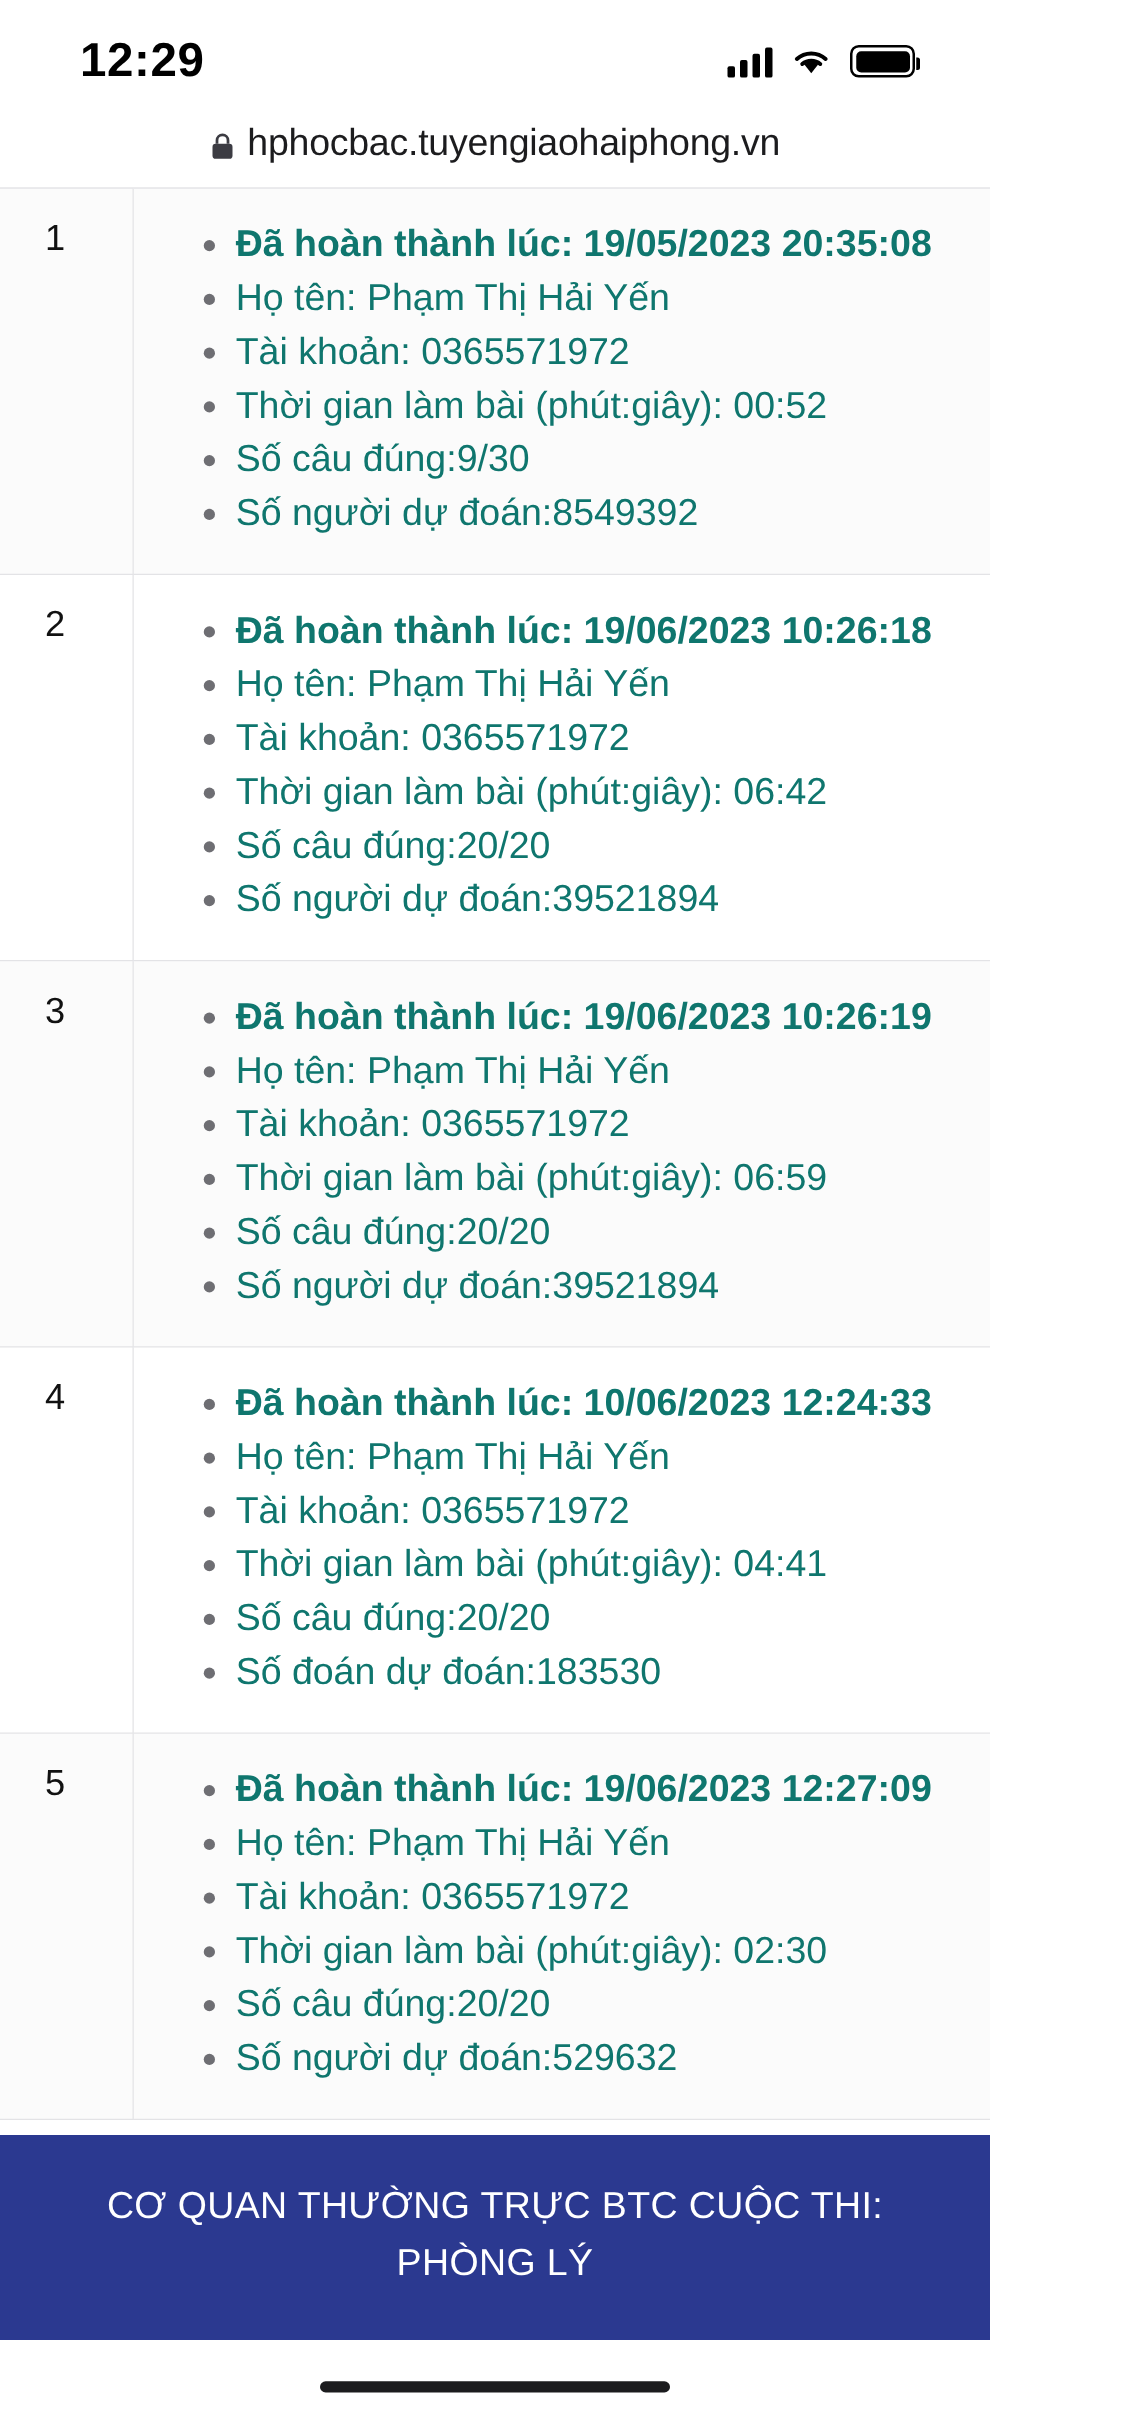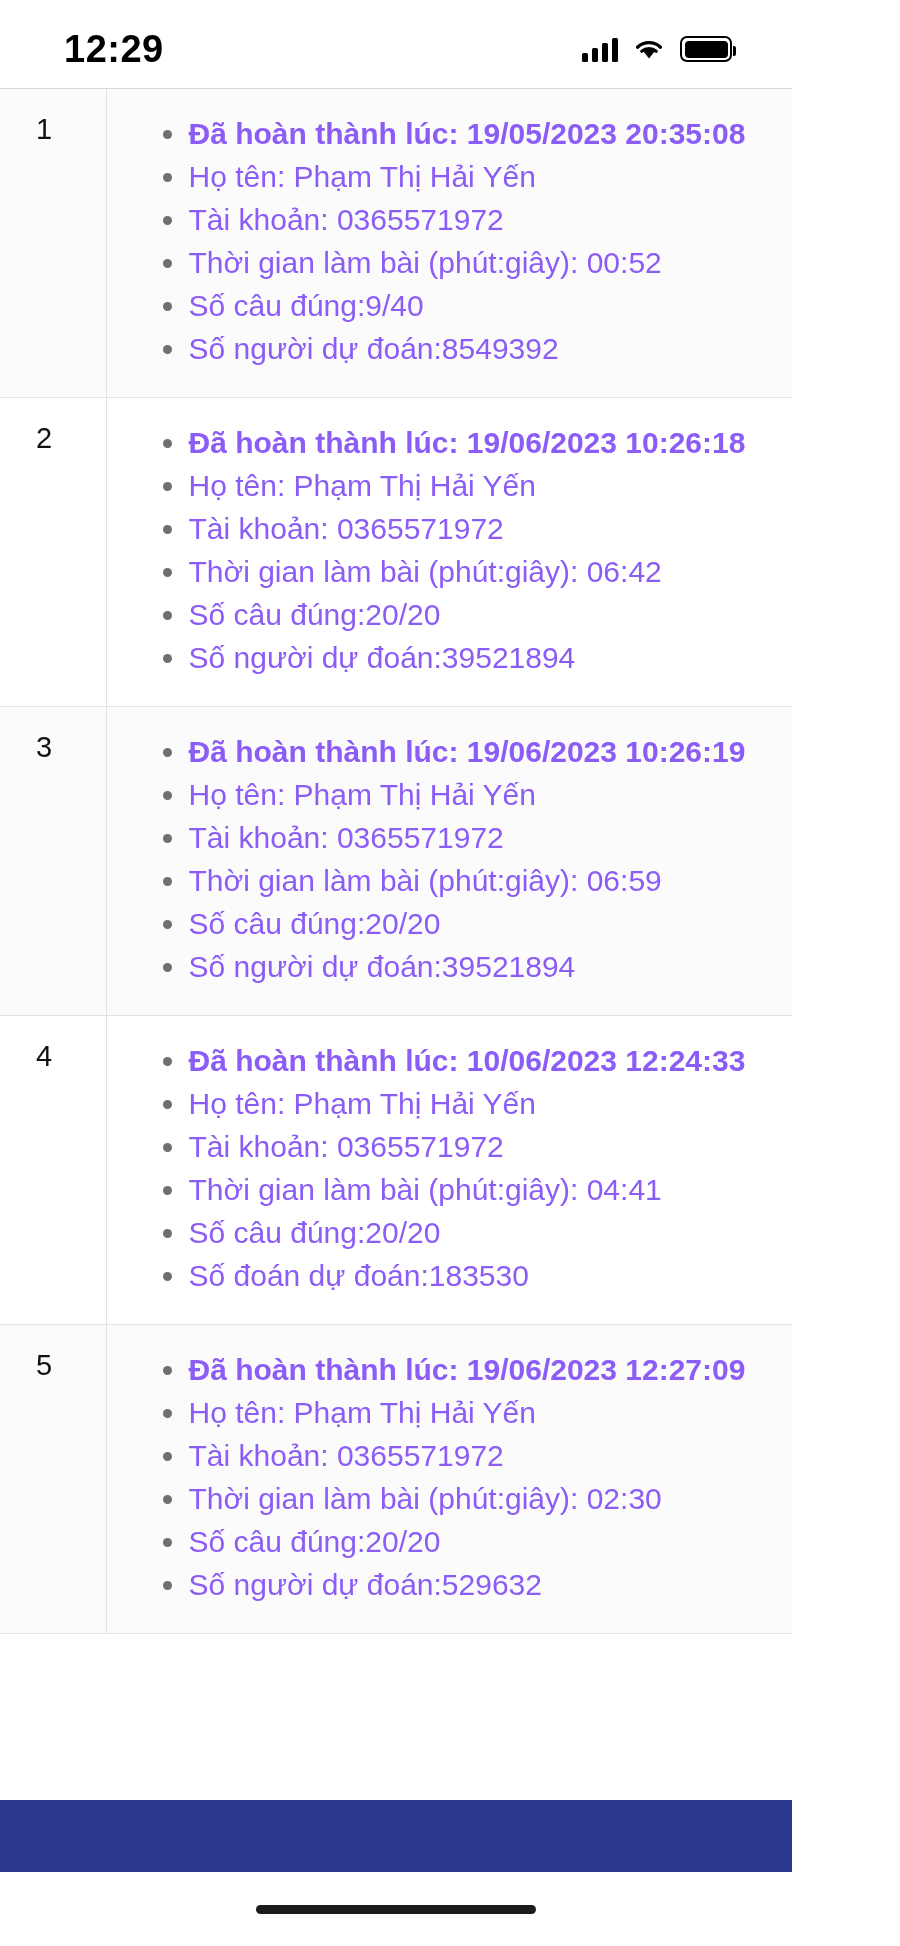--- a/index.html
+++ b/index.html
@@ -136,21 +136,21 @@
   .bullets {
     list-style: none;
     margin: 0;
     padding: 0;
   }
   .bullets li {
     position: relative;
     padding-left: 58px;
     font-size: 30px;
     line-height: 42px;
-    color: #8b5cf6;
+    color: #0f766e;
     margin-bottom: 1px;
   }
   .bullets li::before {
     content: "";
     position: absolute;
     left: 32px;
     top: 17px;
     width: 9px;
     height: 9px;
     border-radius: 50%;
@@ -210,35 +210,44 @@
           <path d="M5.5 11.2 A17 17 0 0 1 28.5 11.2" stroke="#000" stroke-width="3.2" fill="none" stroke-linecap="round"></path>
           <path d="M9.8 15.2 A11.5 11.5 0 0 1 24.2 15.2" stroke="#000" stroke-width="3.2" fill="none" stroke-linecap="round"></path>
         </svg>
       </div>
       <div class="battery">
         <div class="fill"></div>
       </div>
     </div>
   </div>
 
+  <div class="url-bar">
+    <span class="lock-icon">
+      <svg width="20" height="24" viewBox="0 0 20 24">
+        <rect x="2" y="10" width="16" height="12" rx="2.5" fill="#3c3c43"></rect>
+        <path d="M5.6 10 V7.2 A4.4 4.4 0 0 1 14.4 7.2 V10" stroke="#3c3c43" stroke-width="2.2" fill="none"></path>
+      </svg>
+    </span>
+    <span class="url-text">hphocbac.tuyengiaohaiphong.vn</span>
+  </div>
 
   <div class="divider"></div>
 
   <div class="content">
     <table class="result-table">
       <tbody>
         <tr>
           <td class="col-index">1</td>
           <td class="col-body">
             <ul class="bullets">
               <li class="headline">Đã hoàn thành lúc: 19/05/2023 20:35:08</li>
               <li>Họ tên: Phạm Thị Hải Yến</li>
               <li>Tài khoản: 0365571972</li>
               <li>Thời gian làm bài (phút:giây): 00:52</li>
-              <li>Số câu đúng:9/40</li>
+              <li>Số câu đúng:9/30</li>
               <li>Số người dự đoán:8549392</li>
             </ul>
           </td>
         </tr>
         <tr>
           <td class="col-index">2</td>
           <td class="col-body">
             <ul class="bullets">
               <li class="headline">Đã hoàn thành lúc: 19/06/2023 10:26:18</li>
               <li>Họ tên: Phạm Thị Hải Yến</li>
@@ -287,20 +296,21 @@
               <li>Số người dự đoán:529632</li>
             </ul>
           </td>
         </tr>
       </tbody>
     </table>
 
     <div class="gap-above-footer"></div>
 
     <div class="footer-banner">
+      <div>CƠ QUAN THƯỜNG TRỰC BTC CUỘC THI: PHÒNG LÝ</div>
     </div>
   </div>
 
   <div class="spacer-bottom">
     <div class="home-indicator"></div>
   </div>
 
 </div>
 
 </body></html>

